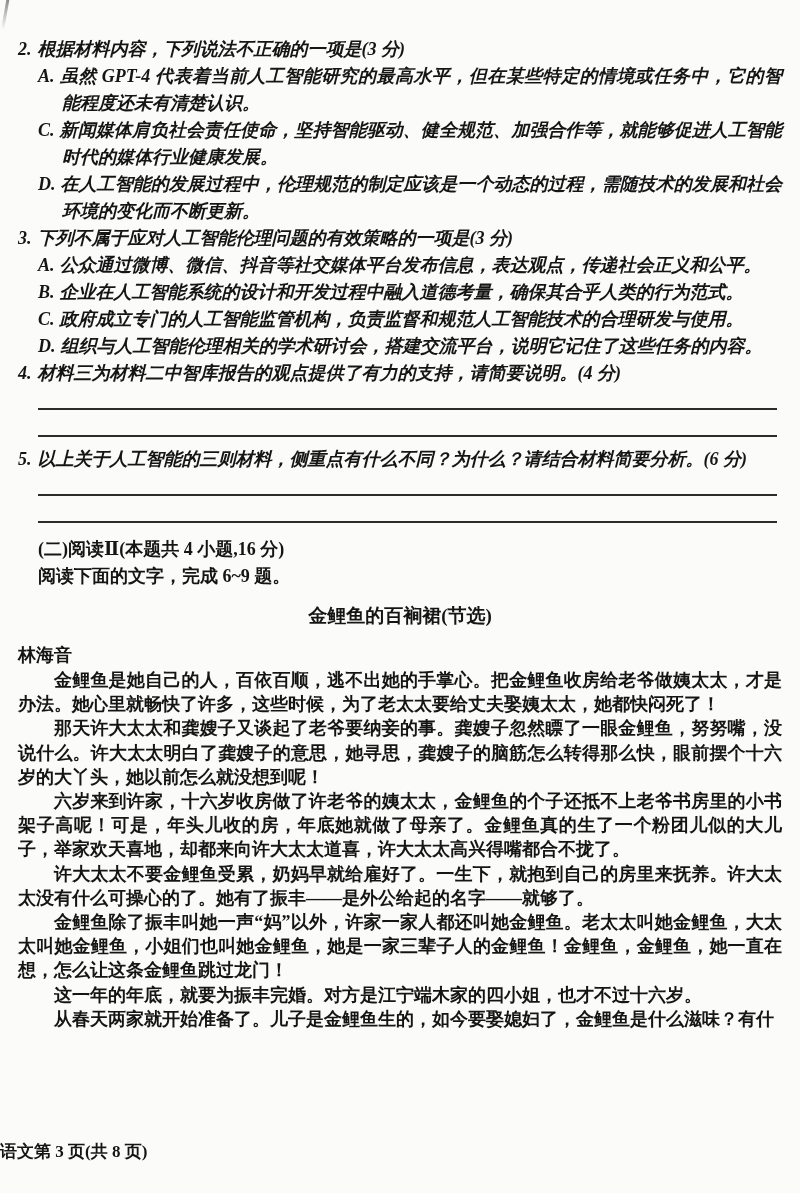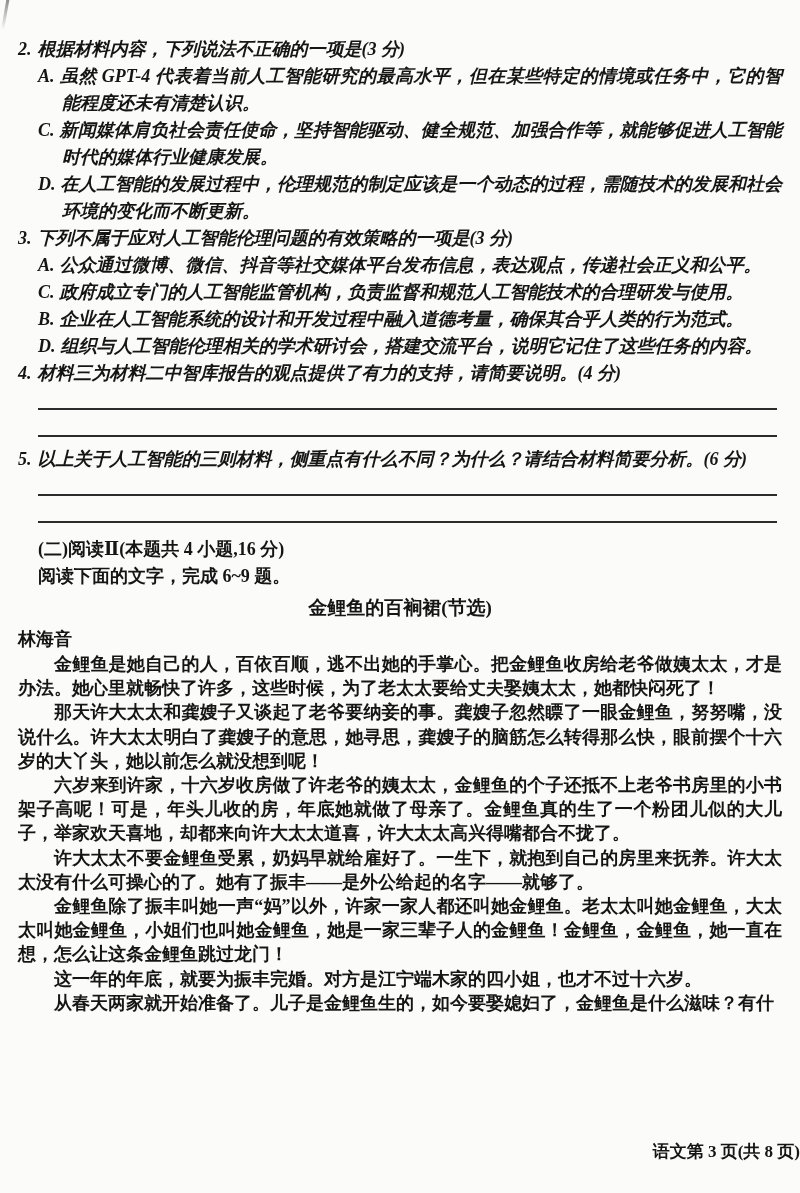--- a/index.html
+++ b/index.html
@@ -57,39 +57,39 @@
   .section-heading,
   .instruction {
     margin: 0 0 0 20px;
     line-height: 27px;
   }
   .passage-title {
     text-align: center;
     font-size: 19px;
     font-weight: 700;
     line-height: 28px;
-    margin: 4px;
+    margin: 12px;
   }
   .passage-author {
     text-align: left;
     font-weight: 600;
     line-height: 26px;
     margin: 0;
   }
   .passage p {
     margin: 0;
     text-indent: 2em;
     line-height: 24.2px;
   }
   .footer {
     position: absolute;
     left: 0;
     bottom: 30px;
     width: 100%;
-    text-align: right;
+    text-align: left;
     font-size: 17px;
     font-weight: 600;
     line-height: 22px;
   }
 </style>
 </head>
 <body>
 
 <div class="page">
   <div class="scan-artifact"></div>
@@ -97,22 +97,22 @@
   <section class="question">
     <div class="stem"><span class="qnum">2.</span><span>根据材料内容，下列说法不正确的一项是(3 分)</span></div>
     <div class="option"><span class="opt-label">A.</span><span>虽然 GPT-4 代表着当前人工智能研究的最高水平，但在某些特定的情境或任务中，它的智能程度还未有清楚认识。</span></div>
     <div class="option"><span class="opt-label">C.</span><span>新闻媒体肩负社会责任使命，坚持智能驱动、健全规范、加强合作等，就能够促进人工智能时代的媒体行业健康发展。</span></div>
     <div class="option"><span class="opt-label">D.</span><span>在人工智能的发展过程中，伦理规范的制定应该是一个动态的过程，需随技术的发展和社会环境的变化而不断更新。</span></div>
   </section>
 
   <section class="question">
     <div class="stem"><span class="qnum">3.</span><span>下列不属于应对人工智能伦理问题的有效策略的一项是(3 分)</span></div>
     <div class="option"><span class="opt-label">A.</span><span>公众通过微博、微信、抖音等社交媒体平台发布信息，表达观点，传递社会正义和公平。</span></div>
+    <div class="option"><span class="opt-label">B.</span><span>企业在人工智能系统的设计和开发过程中融入道德考量，确保其合乎人类的行为范式。</span></div>
     <div class="option"><span class="opt-label">C.</span><span>政府成立专门的人工智能监管机构，负责监督和规范人工智能技术的合理研发与使用。</span></div>
-    <div class="option"><span class="opt-label">B.</span><span>企业在人工智能系统的设计和开发过程中融入道德考量，确保其合乎人类的行为范式。</span></div>
     <div class="option"><span class="opt-label">D.</span><span>组织与人工智能伦理相关的学术研讨会，搭建交流平台，说明它记住了这些任务的内容。</span></div>
   </section>
 
   <section class="question">
     <div class="stem"><span class="qnum">4.</span><span>材料三为材料二中智库报告的观点提供了有力的支持，请简要说明。(4 分)</span></div>
     <div class="answer-line first"></div>
     <div class="answer-line second"></div>
   </section>
 
   <section class="question q5">

